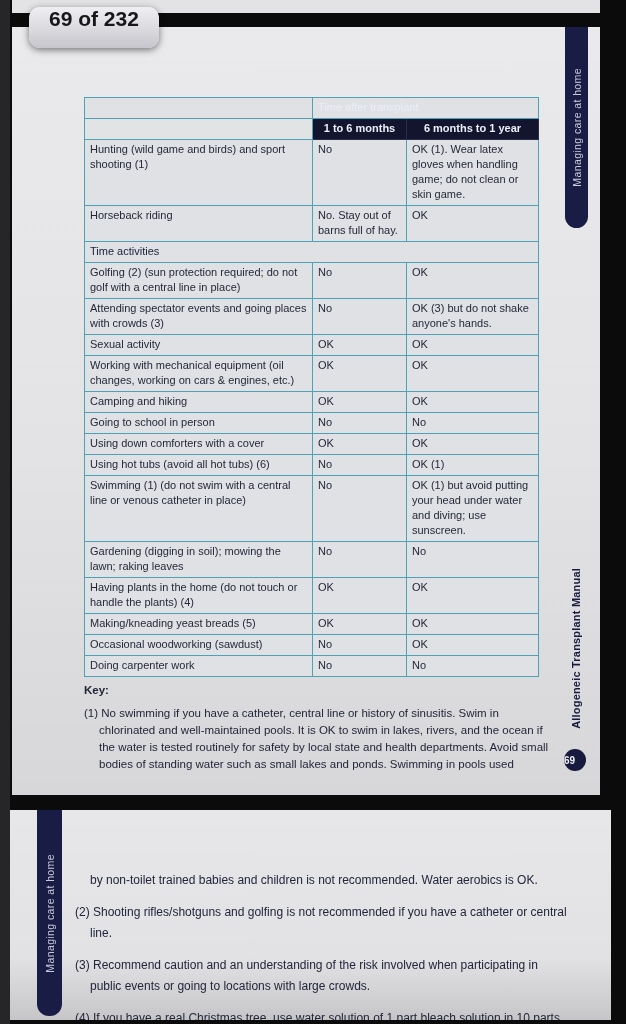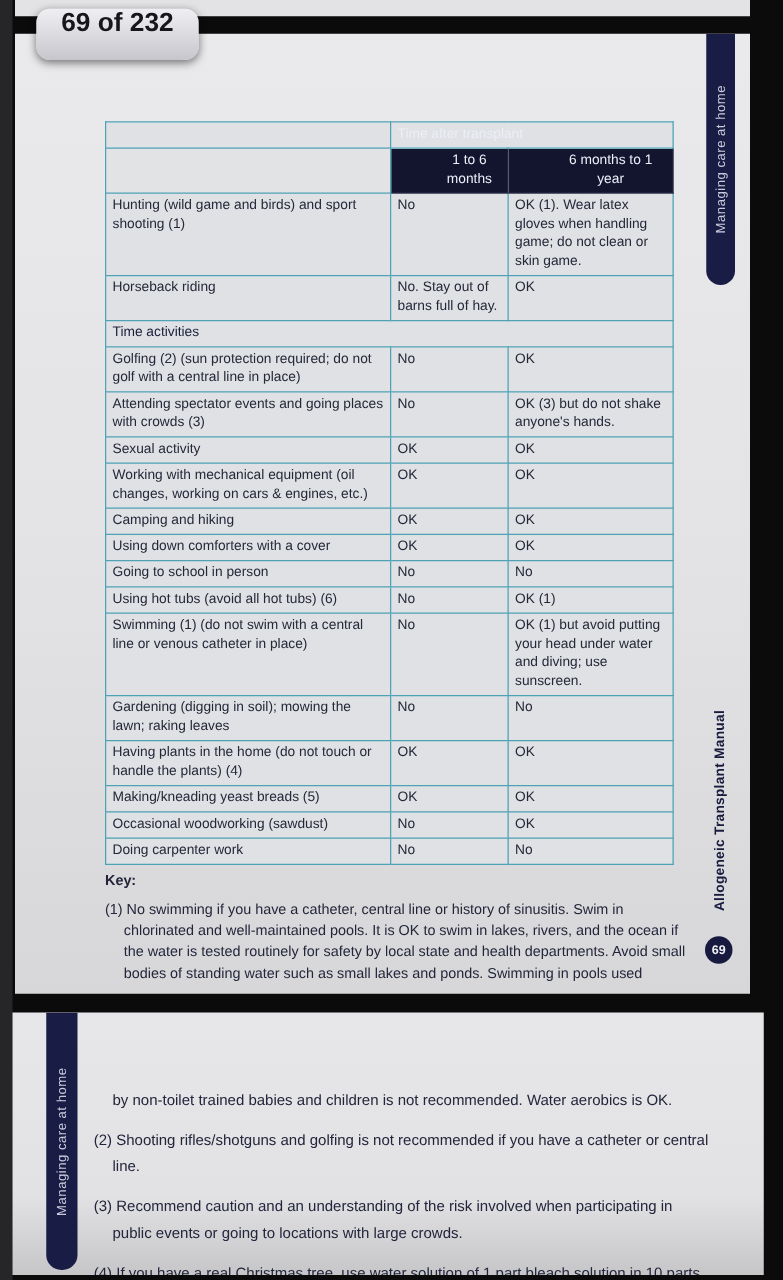--- a/index.html
+++ b/index.html
@@ -31,22 +31,22 @@
     border:1.5px solid #4da2b5;
     padding:2px 5px 3px 5px;vertical-align:top;text-align:left;
     font-weight:normal;background:#dfe1e4;
     overflow:hidden;
   }
   th.black-cell{background:#000;border-color:#000 #13152f #13152f #000;}
   th.span-head{
     background:#13152f;color:#eceef8;font-weight:bold;text-align:center;
     border-color:#13152f;
   }
-  tr.colhead th{background:#13152f;color:#eceef8;font-weight:normal;text-align:center;
-    border-color:#2a2c4a;padding-left:37px;}
+  tr.colhead th{background:#13152f;color:#eceef8;font-weight:bold;text-align:center;
+    border-color:#2a2c4a;}
   tr.colhead th.empty-head{background:#e2e3e5;border-color:#4da2b5;}
   td.section-cell{
     background:#8a91ae;color:#1a1d3a;font-weight:bold;
   }
   
   .key{margin-top:7px;width:474px;color:#23263a;}
   .key-label{font-weight:bold;font-size:11.5px;}
   .key p{margin:9px 0 0 0;font-size:11.5px;line-height:17px;
     padding-left:15px;text-indent:-15px;}
 
@@ -56,21 +56,21 @@
   .v-pill span{writing-mode:vertical-rl;transform:rotate(180deg);white-space:nowrap;
     color:#c9cbdc;font-size:10.5px;letter-spacing:0.4px;}
   .tab-right{left:553px;top:0;width:23px;height:201px;}
   .tab-left-p70{left:27px;top:0;width:25px;height:206px;}
 
   .footer-title-wrap{position:absolute;left:551px;top:536px;width:26px;height:170px;
     display:flex;align-items:center;justify-content:center;}
   .footer-title-wrap span{writing-mode:vertical-rl;transform:rotate(180deg);white-space:nowrap;
     font-weight:bold;font-size:11px;color:#181b3d;letter-spacing:0.2px;}
   .page-circle{position:absolute;left:552px;top:722px;width:22px;height:22px;border-radius:50%;
-    background:#171a3e;color:#f0f1f7;display:flex;align-items:center;justify-content:center;
+    background:#171a3e;color:#f0f1f7;display:flex;align-items:center;justify-content:flex-start;
     font-size:10px;font-weight:bold;}
 
   
   .page70{
     position:absolute;left:10px;top:810px;width:601px;height:210px;
     background:linear-gradient(180deg,#e7e7e9 0%,#e2e2e4 70%,#c6c6c8 100%);
     overflow:hidden;
   }
   .p70-text{position:absolute;left:65px;top:60px;width:494px;color:#22253b;}
   .p70-text p{margin:0 0 10px 0;font-size:12px;line-height:21.5px;}
@@ -145,28 +145,28 @@
             <td>Working with mechanical equipment (oil changes, working on cars &amp; engines, etc.)</td>
             <td>OK</td>
             <td>OK</td>
           </tr>
           <tr>
             <td>Camping and hiking</td>
             <td>OK</td>
             <td>OK</td>
           </tr>
           <tr>
+            <td>Going to school in person</td>
+            <td>No</td>
+            <td>No</td>
+          </tr>
+          <tr>
             <td>Using down comforters with a cover</td>
             <td>OK</td>
             <td>OK</td>
-          </tr>
-          <tr>
-            <td>Going to school in person</td>
-            <td>No</td>
-            <td>No</td>
           </tr>
           <tr>
             <td>Using hot tubs (avoid all hot tubs) (6)</td>
             <td>No</td>
             <td>OK (1)</td>
           </tr>
           <tr>
             <td>Swimming (1) (do not swim with a central line or venous catheter in place)</td>
             <td>No</td>
             <td>OK (1) but avoid putting your head under water and diving; use sunscreen.</td>

